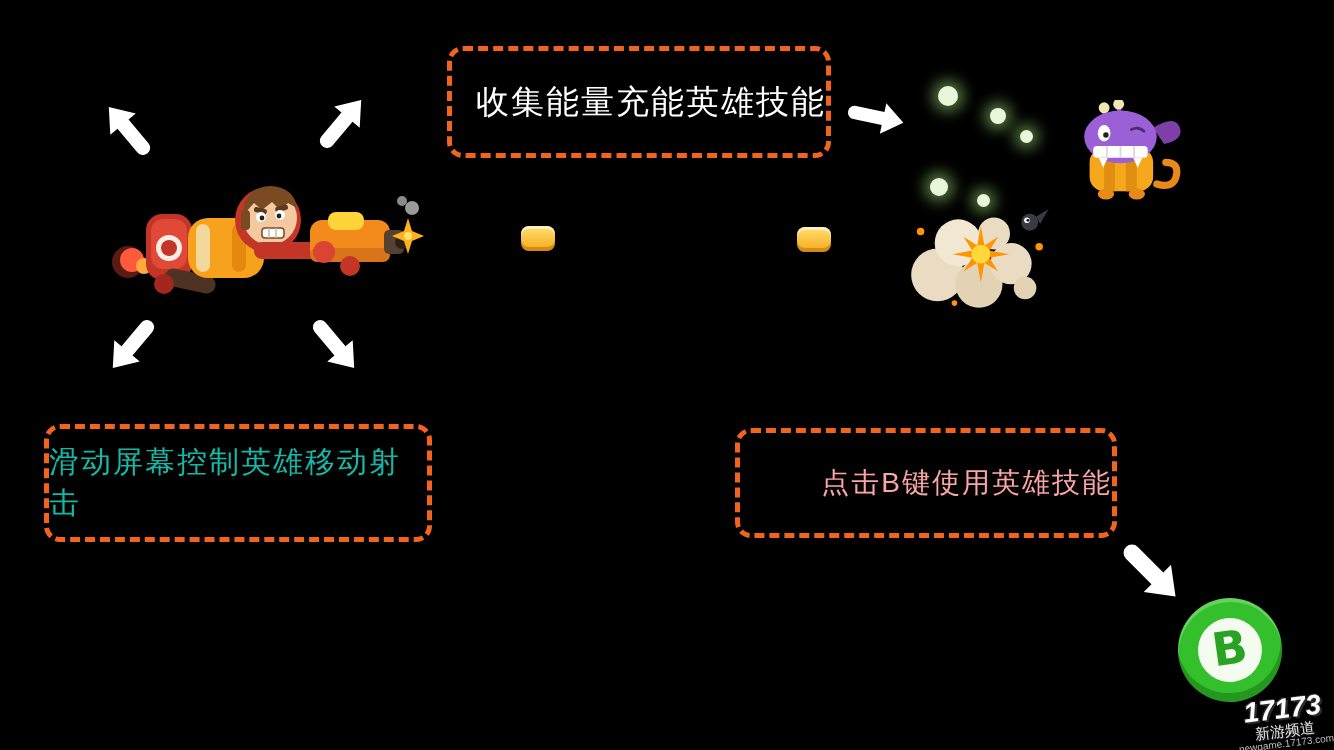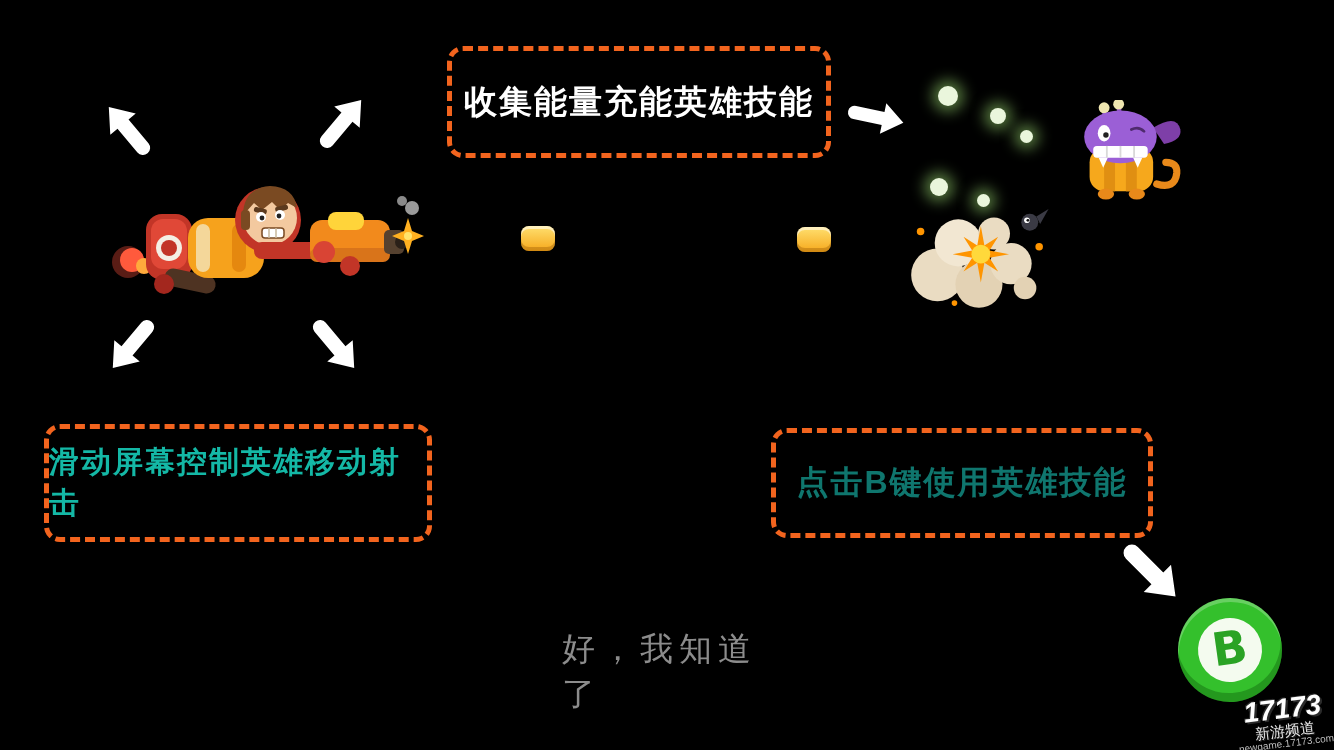--- a/index.html
+++ b/index.html
@@ -4,27 +4,27 @@
 <style>
   html,body { margin:0; padding:0; background:#000; }
   .stage {
     position:relative; width:1334px; height:750px; background:#000;
     overflow:hidden; font-family:"Liberation Sans", sans-serif;
   }
 
   
   .tipbox {
     position:absolute; border:5px dashed #F2641E; border-radius:16px;
-    display:flex; align-items:center; justify-content:center;
-    font-weight:bold; letter-spacing:2px; box-sizing:border-box;
+    display:flex; align-items:center; justify-content:flex-end;
+    font-weight:normal; letter-spacing:2px; box-sizing:border-box;
     background:rgba(0,0,0,0);
   }
   .tip-top   { left:447px; top:46px;  width:384px; height:112px; color:#ffffff; font-size:33px; }
   .tip-left  { left:44px;  top:424px; width:388px; height:118px; color:#14b8a6; font-size:30px; }
-  .tip-right { left:771px; top:428px; width:382px; height:110px; color:#0f766e; font-size:32px; }
+  .tip-right { left:735px; top:428px; width:382px; height:110px; color:#fca5a5; font-size:28px; }
 
   .arrow { position:absolute; }
 
   .sprite { position:absolute; }
 
   .particle {
     position:absolute; border-radius:50%; background:#EAF6DC;
     box-shadow:0 0 14px 6px rgba(150,210,110,.55);
   }
 
@@ -189,21 +189,20 @@
     <rect x="30" y="50" width="60" height="13" rx="4" fill="#fff"></rect>
     <polygon points="36,63 46,63 41,74" fill="#fff"></polygon>
     <polygon points="74,63 84,63 79,74" fill="#fff"></polygon>
     <line x1="45" y1="50" x2="45" y2="63" stroke="#D9D9D9" stroke-width="2"></line>
     <line x1="60" y1="50" x2="60" y2="63" stroke="#D9D9D9" stroke-width="2"></line>
     <line x1="75" y1="50" x2="75" y2="63" stroke="#D9D9D9" stroke-width="2"></line>
     <ellipse cx="44" cy="103" rx="9" ry="6" fill="#E8891A"></ellipse>
     <ellipse cx="78" cy="103" rx="9" ry="6" fill="#E8891A"></ellipse>
   </svg>
 
-  <button class="confirm">好，我知道了</button>
 
   <button class="bbtn">
     <span class="bbtn-inner">
       <span class="bbtn-label">B</span>
     </span>
   </button>
 
   <div class="wm">
     <div class="wm-logo">17173</div>
     <div class="wm-sub">新游频道</div>

